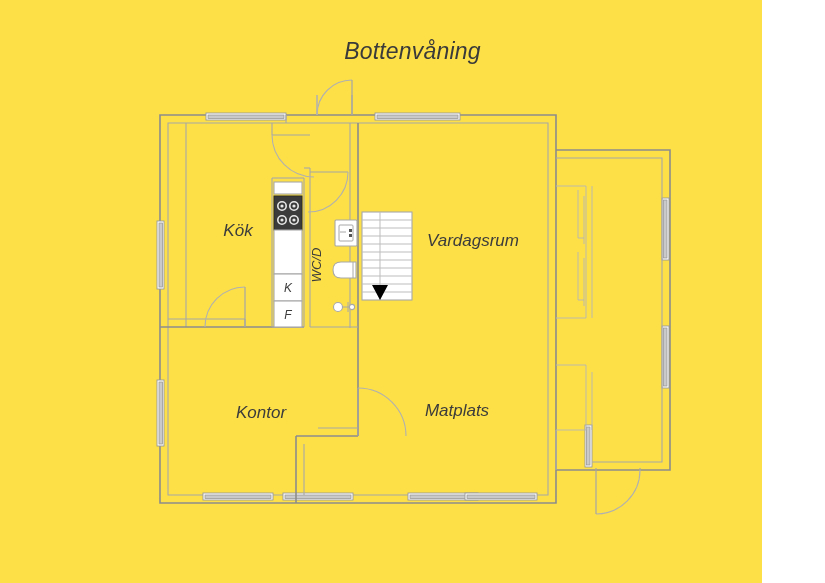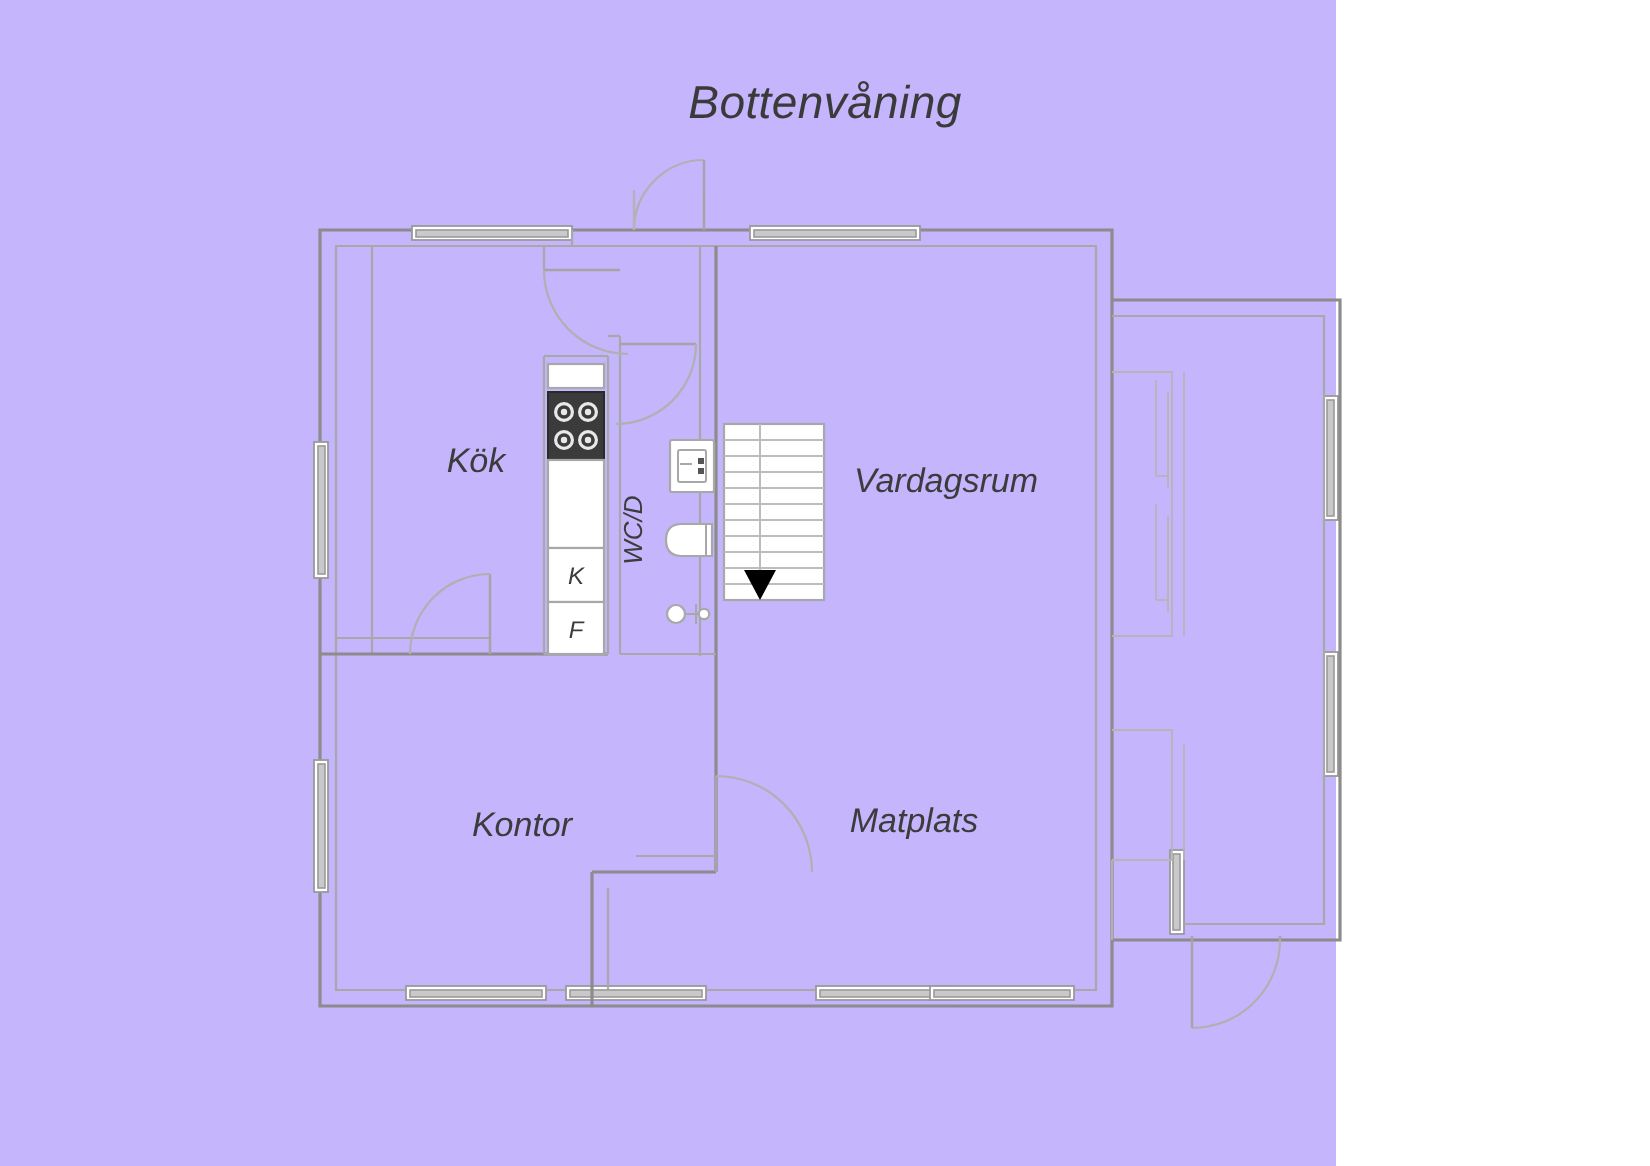--- a/index.html
+++ b/index.html
@@ -8,23 +8,23 @@
     background: #ffffff;
   }
   body {
     width: 825px;
     height: 583px;
     font-family: "Liberation Sans", sans-serif;
     overflow: hidden;
   }
   #plan-root {
     position: relative;
-    width: 668px;
+    width: 762px;
     height: 583px;
-    background: #c4b5fd;
+    background: #fde047;
   }
   .plan-title {
     position: absolute;
     left: 0;
     top: 38px;
     width: 825px;
     text-align: center;
     font-family: "Liberation Sans", sans-serif;
     font-style: italic;
     font-size: 23px;

